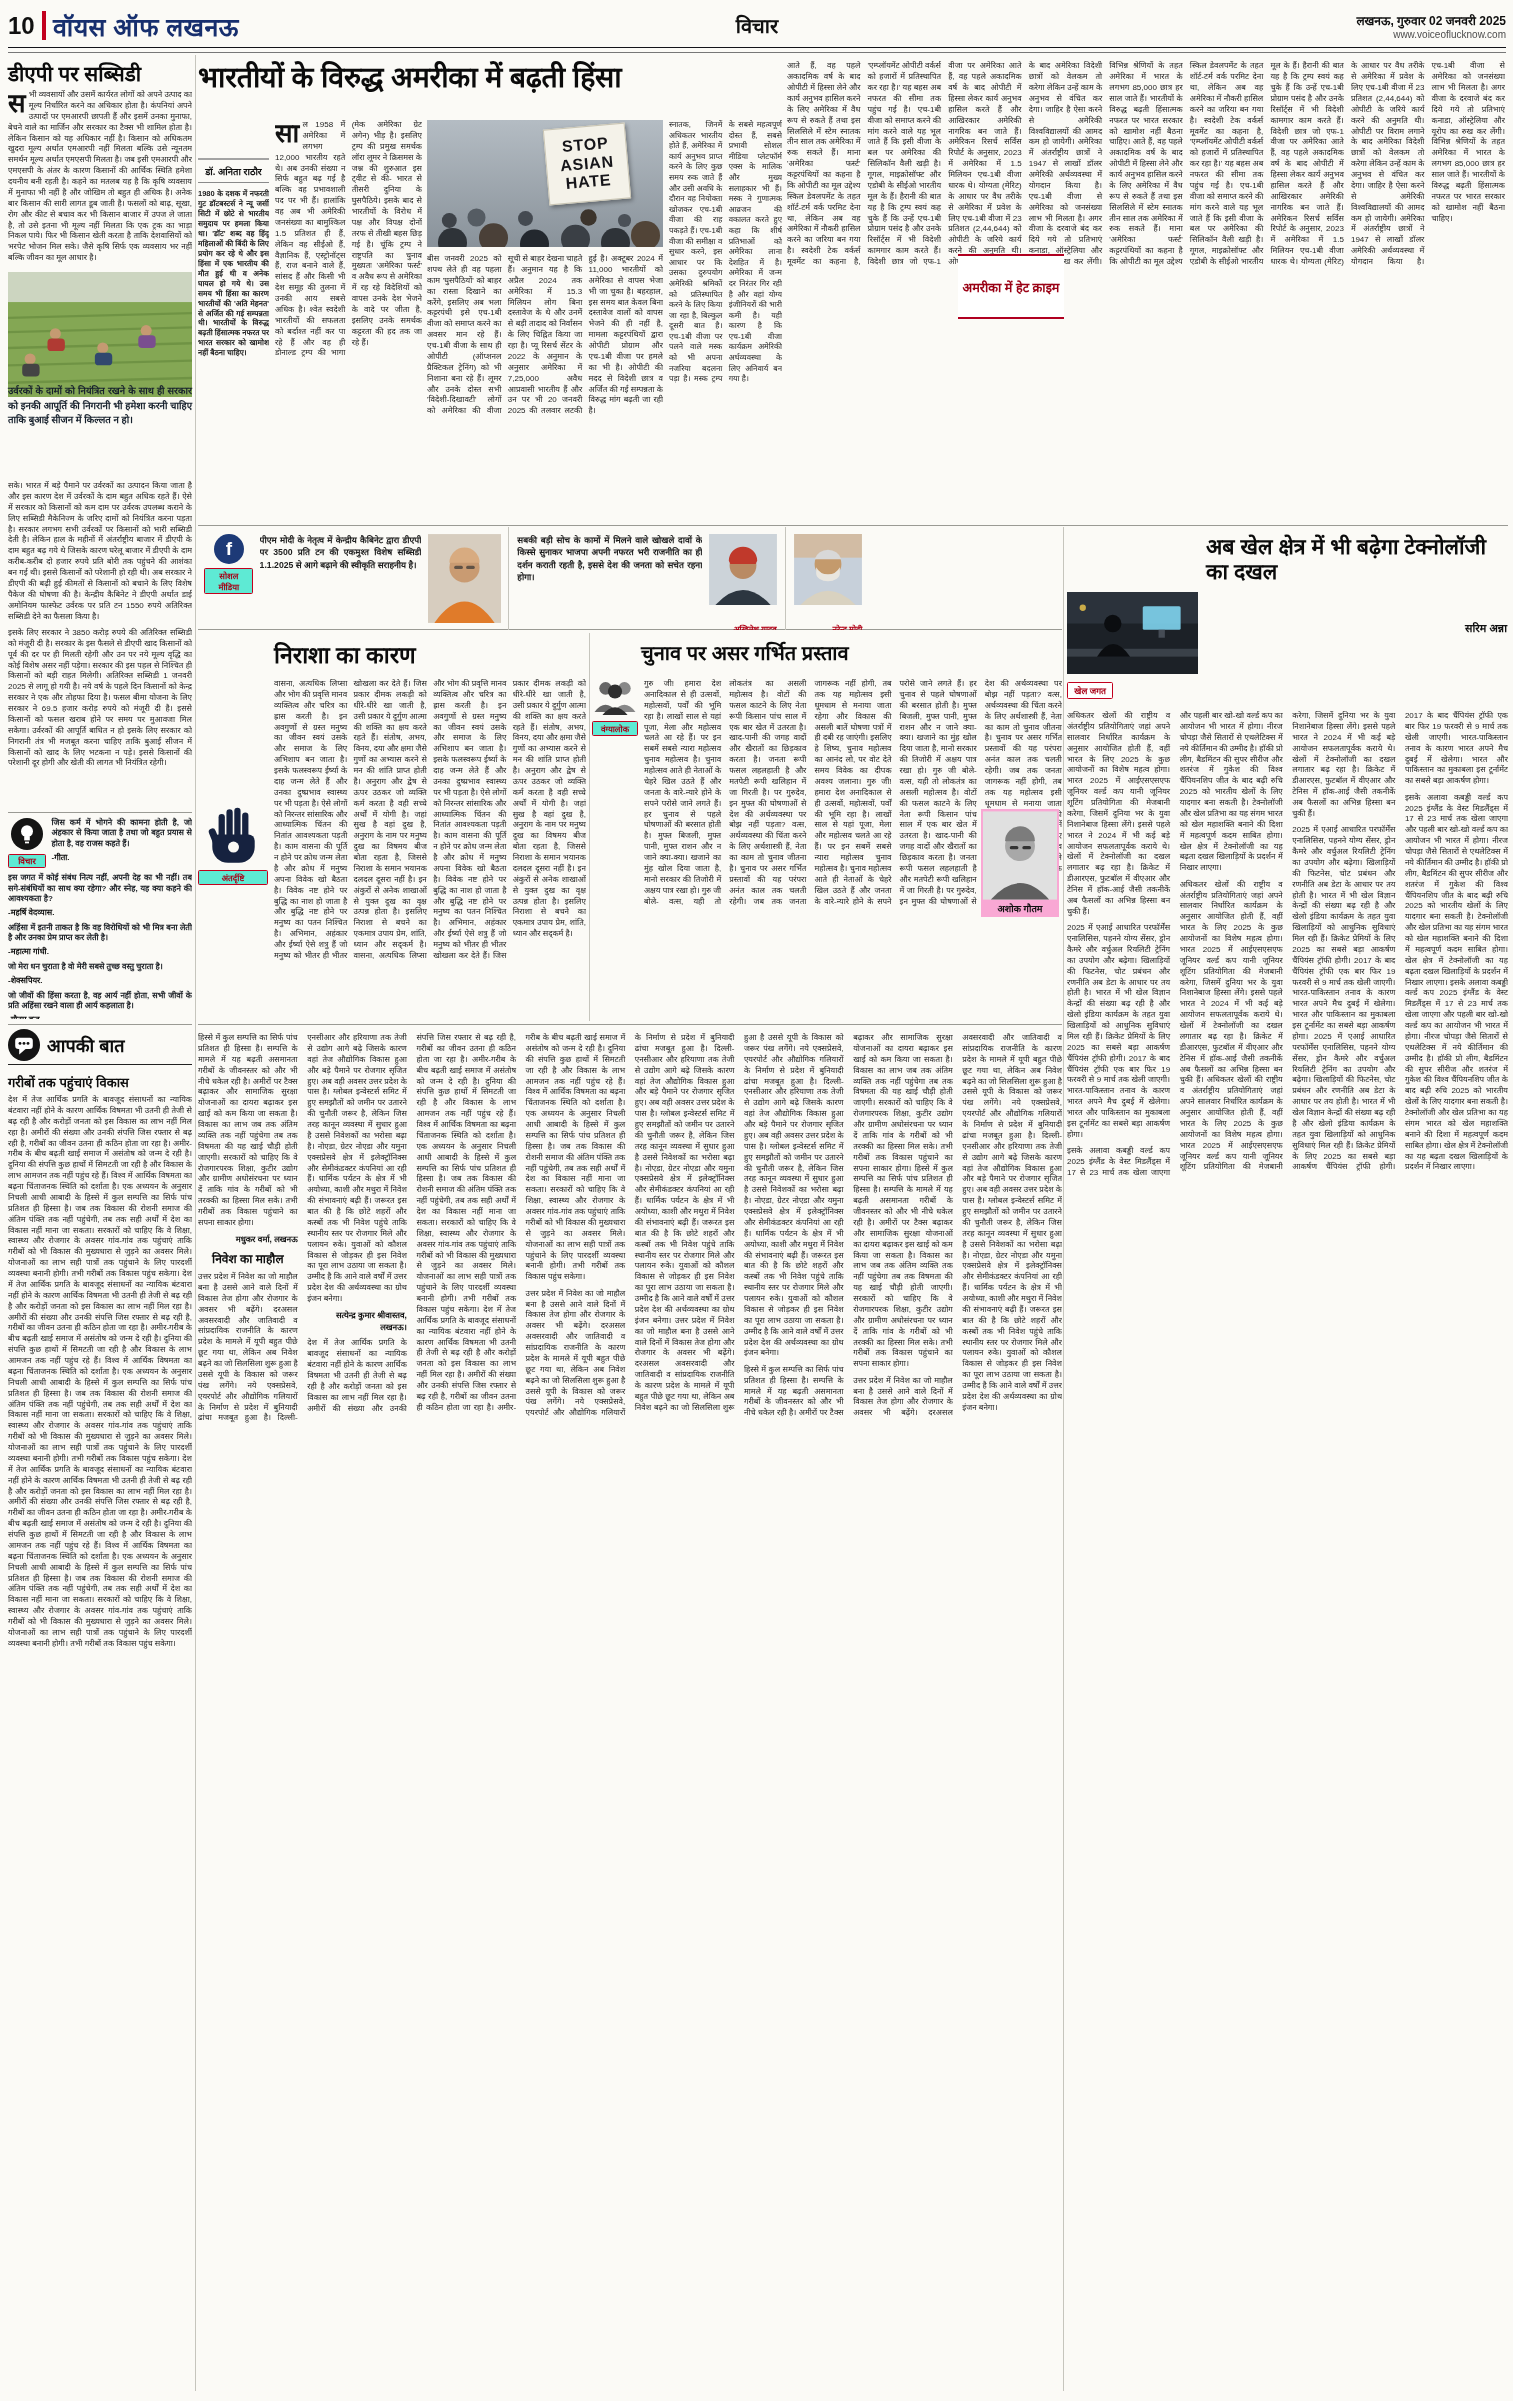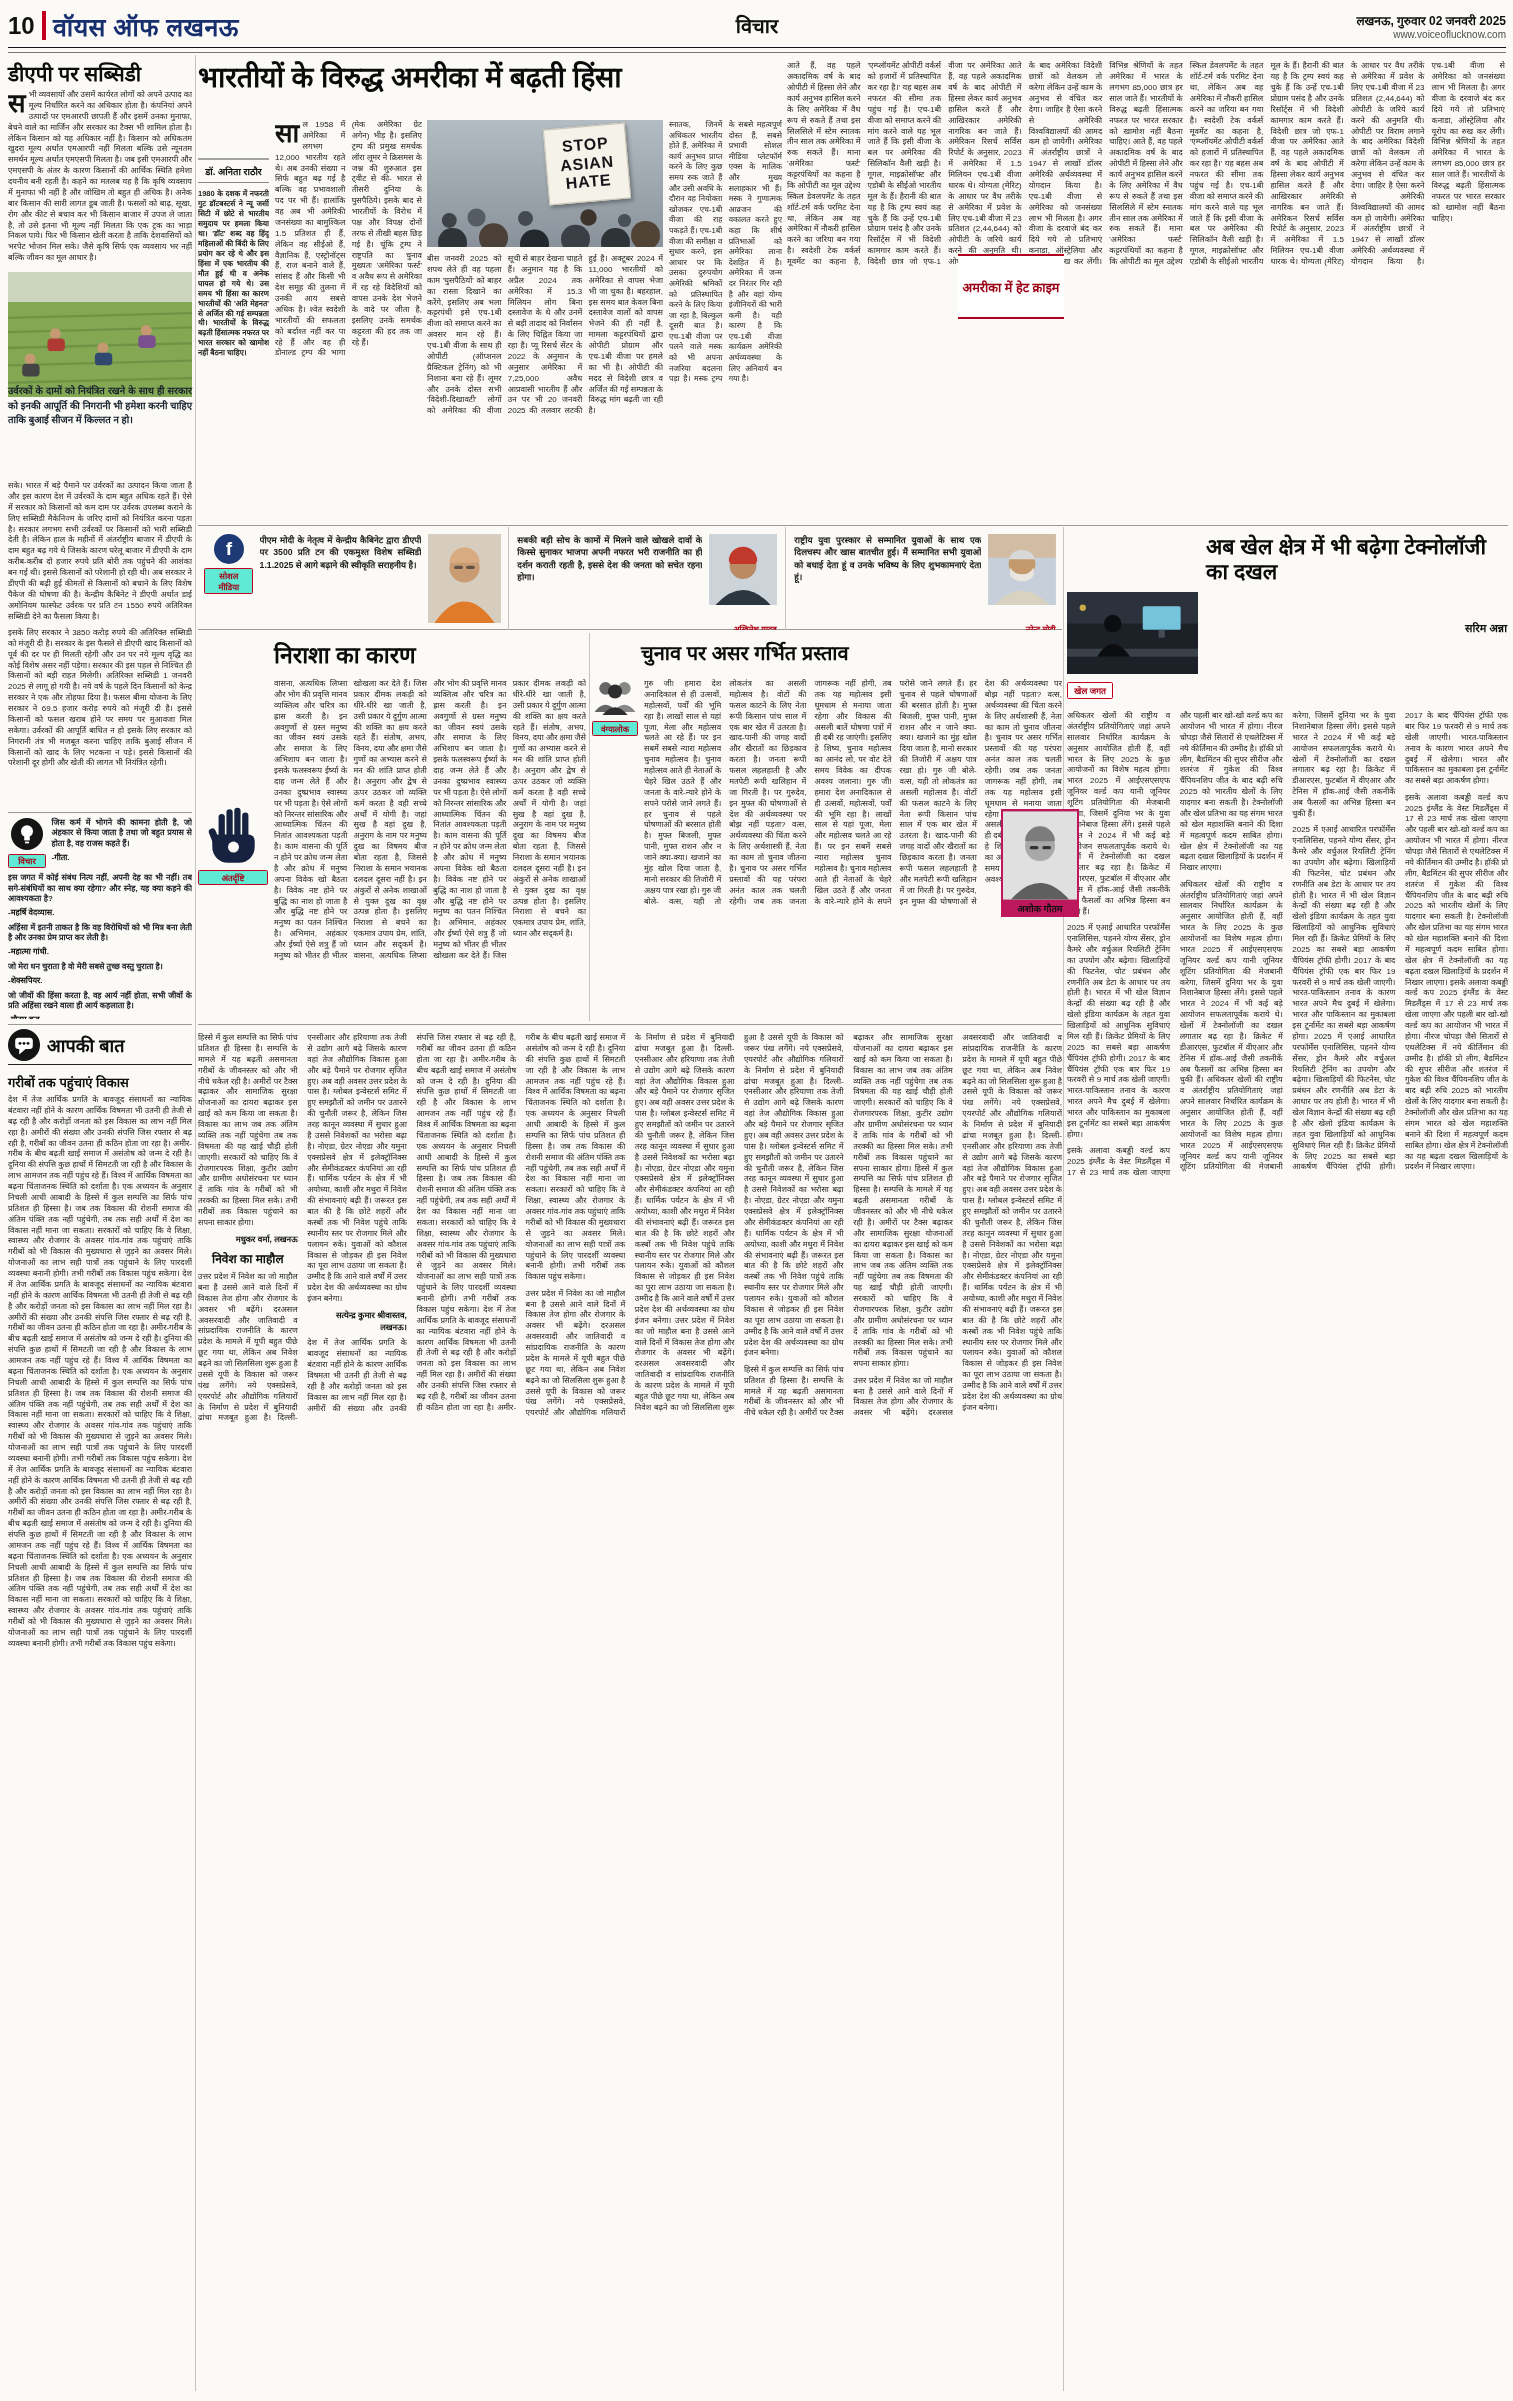--- a/index.html
+++ b/index.html
@@ -219,21 +219,20 @@
           <rect width="86" height="90" fill="#ccd3d9"></rect>
           <path d="M8 90 Q43 52 78 90 Z" fill="#2c3640"></path>
           <circle cx="43" cy="40" r="17" fill="#b98a63"></circle>
           <path d="M25 34 a18 18 0 0 1 36 0 l-2 4 -32 0 z" fill="#c0392b"></path>
         </svg>
         <div class="pcaption">अखिलेश यादव</div>
       </div>
     </div>
     <div class="rule-v" style="left:587px;top:0;height:103px"></div>
     <div class="promo" style="left:590px;width:274px">
-      <div class="promo-text">राष्ट्रीय युवा पुरस्कार से सम्मानित युवाओं के साथ एक दिलचस्प और खास बातचीत हुई। मैं सम्मानित सभी युवाओं को बधाई देता हूं व उनके भविष्य के लिए शुभकामनाएं देता हूं।</div>
       <div style="width:68px;flex:0 0 68px">
         <svg viewBox="0 0 86 90" width="68" height="71">
           <rect width="86" height="90" fill="#c7d0da"></rect>
           <rect width="86" height="30" fill="#e8973f" opacity=".35"></rect>
           <path d="M8 90 Q43 54 78 90 Z" fill="#d9d2c0"></path>
           <circle cx="43" cy="38" r="17" fill="#c49a6c"></circle>
           <path d="M28 42 a17 17 0 0 0 30 0 l0 8 a15 10 0 0 1 -30 0 z" fill="#e9e6df"></path>
           <path d="M26 32 a18 18 0 0 1 34 0 z" fill="#d8d8d8"></path>
         </svg>
         <div class="pcaption">नरेन्द्र मोदी</div>
@@ -299,21 +298,21 @@
         <circle cx="40" cy="14" r="8" fill="#888"></circle>
           <path d="M26 44 Q40 26 54 44 Z" fill="#888"></path>
         <circle cx="28" cy="18" r="9" fill="#2e2e2e"></circle>
           <path d="M12 48 Q28 28 44 48 Z" fill="#2e2e2e"></path>
       </svg>
       <span class="icon-label">वंग्यालोक</span>
     </div>
     <div class="abs bt" style="left:52px;top:46px;width:418px;height:335px;column-width:76px;column-gap:8px">
       <p>गुरु जी! हमारा देश अनादिकाल से ही उत्सवों, महोत्सवों, पर्वों की भूमि रहा है। लाखों साल से यहां पूजा, मेला और महोत्सव चलते आ रहे हैं। पर इन सबमें सबसे न्यारा महोत्सव चुनाव महोत्सव है। चुनाव महोत्सव आते ही नेताओं के चेहरे खिल उठते हैं और जनता के वारे-न्यारे होने के सपने परोसे जाने लगते हैं। हर चुनाव से पहले घोषणाओं की बरसात होती है। मुफ्त बिजली, मुफ्त पानी, मुफ्त राशन और न जाने क्या-क्या। खजाने का मुंह खोल दिया जाता है, मानो सरकार की तिजोरी में अक्षय पात्र रखा हो। गुरु जी बोले- वत्स, यही तो लोकतंत्र का असली महोत्सव है। वोटों की फसल काटने के लिए नेता रूपी किसान पांच साल में एक बार खेत में उतरता है। खाद-पानी की जगह वादों और खैरातों का छिड़काव करता है। जनता रूपी फसल लहलहाती है और मतपेटी रूपी खलिहान में जा गिरती है। पर गुरुदेव, इन मुफ्त की घोषणाओं से देश की अर्थव्यवस्था पर बोझ नहीं पड़ता? वत्स, अर्थव्यवस्था की चिंता करने के लिए अर्थशास्त्री हैं, नेता का काम तो चुनाव जीतना है। चुनाव पर असर गर्भित प्रस्तावों की यह परंपरा अनंत काल तक चलती रहेगी। जब तक जनता जागरूक नहीं होगी, तब तक यह महोत्सव इसी धूमधाम से मनाया जाता रहेगा और विकास की असली बातें घोषणा पत्रों में ही दबी रह जाएंगी। इसलिए हे शिष्य, चुनाव महोत्सव का आनंद लो, पर वोट देते समय विवेक का दीपक अवश्य जलाना। गुरु जी! हमारा देश अनादिकाल से ही उत्सवों, महोत्सवों, पर्वों की भूमि रहा है। लाखों साल से यहां पूजा, मेला और महोत्सव चलते आ रहे हैं। पर इन सबमें सबसे न्यारा महोत्सव चुनाव महोत्सव है। चुनाव महोत्सव आते ही नेताओं के चेहरे खिल उठते हैं और जनता के वारे-न्यारे होने के सपने परोसे जाने लगते हैं। हर चुनाव से पहले घोषणाओं की बरसात होती है। मुफ्त बिजली, मुफ्त पानी, मुफ्त राशन और न जाने क्या-क्या। खजाने का मुंह खोल दिया जाता है, मानो सरकार की तिजोरी में अक्षय पात्र रखा हो। गुरु जी बोले- वत्स, यही तो लोकतंत्र का असली महोत्सव है। वोटों की फसल काटने के लिए नेता रूपी किसान पांच साल में एक बार खेत में उतरता है। खाद-पानी की जगह वादों और खैरातों का छिड़काव करता है। जनता रूपी फसल लहलहाती है और मतपेटी रूपी खलिहान में जा गिरती है। पर गुरुदेव, इन मुफ्त की घोषणाओं से देश की अर्थव्यवस्था पर बोझ नहीं पड़ता? वत्स, अर्थव्यवस्था की चिंता करने के लिए अर्थशास्त्री हैं, नेता का काम तो चुनाव जीतना है। चुनाव पर असर गर्भित प्रस्तावों की यह परंपरा अनंत काल तक चलती रहेगी। जब तक जनता जागरूक नहीं होगी, तब तक यह महोत्सव इसी धूमधाम से मनाया जाता रहेगा और विकास की असली बातें घोषणा पत्रों में ही दबी रह जाएंगी। इसलिए हे शिष्य, चुनाव महोत्सव का आनंद लो, पर वोट देते समय विवेक का दीपक अवश्य जलाना।</p>
     </div>
-    <div class="abs" style="left:409px;top:176px;width:78px;background:#be185d;padding:1.6px;z-index:3">
+    <div class="abs" style="left:389px;top:176px;width:78px;background:#f9a8d4;padding:1.6px;z-index:3">
       <svg viewBox="0 0 94 112" width="74" height="89">
         <rect width="94" height="112" fill="#e0e0e0"></rect>
         <path d="M10 112 Q47 70 84 112 Z" fill="#5f5f5f"></path>
         <circle cx="47" cy="44" r="19" fill="#a8a8a8"></circle>
         <path d="M28 38 a19 19 0 0 1 38 0 z" fill="#7c7c7c"></path>
         <rect x="34" y="44" width="11" height="4" rx="2" fill="#333"></rect>
         <rect x="50" y="44" width="11" height="4" rx="2" fill="#333"></rect>
       </svg>
       <div class="caption-name">अशोक गौतम</div>
     </div>

